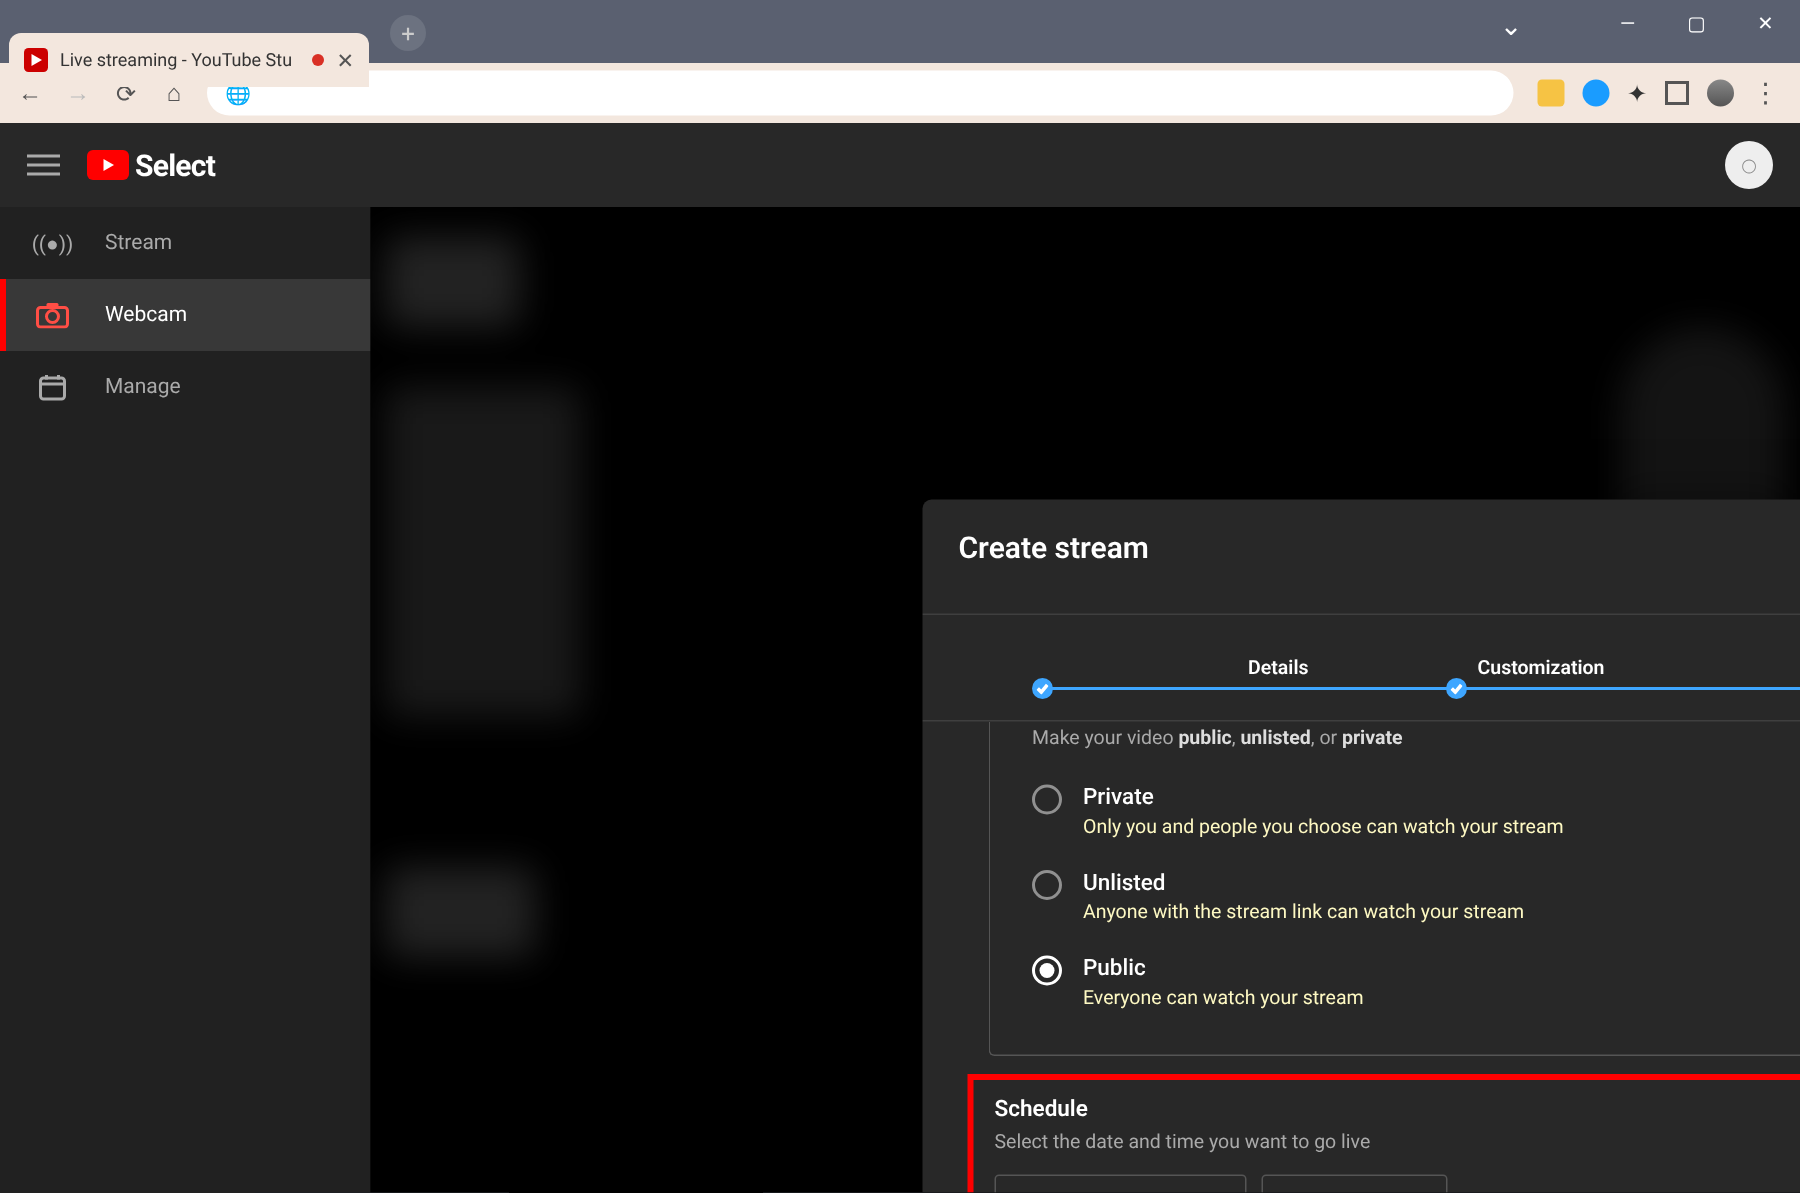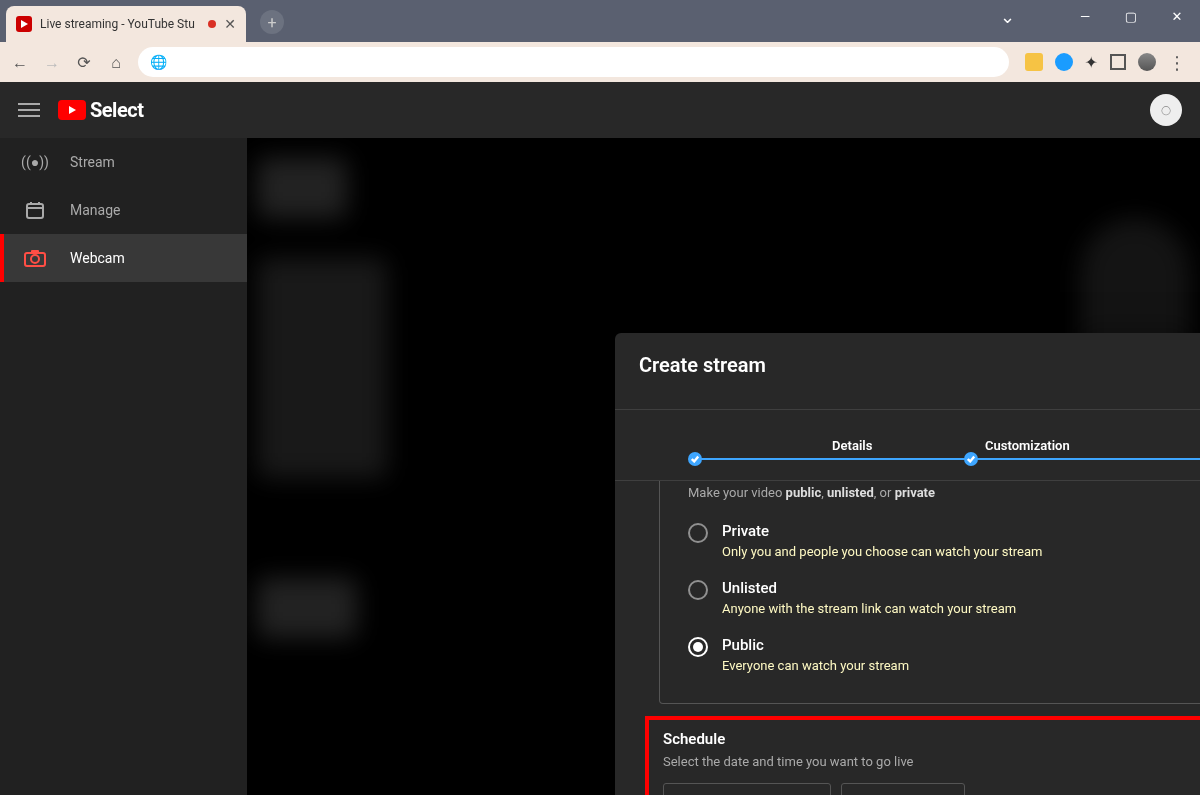--- a/index.html
+++ b/index.html
@@ -1,20 +1,20 @@
 <!DOCTYPE html>
 <html><head>
 <meta charset="utf-8">
 <style>
   * { box-sizing: border-box; margin: 0; padding: 0; font-family: "Segoe UI", Roboto, Arial, sans-serif; }
   body { width: 1200px; height: 795px; background: #4a505a; overflow: hidden; position: relative; }
 
   
   .titlebar { height: 42px; background: #5a6070; display: flex; align-items: center; position: relative; }
-  .tab { position: absolute; left: 6px; top: 6px; height: 36px; width: 240px; background: #f3e7de; border-radius: 8px 8px 0 0; display: flex; align-items: center; padding: 0 10px; gap: 8px; font-size: 12px; color: #333; }
+  .tab { position: absolute; left: 6px; top: 22px; height: 36px; width: 240px; background: #f3e7de; border-radius: 8px 8px 0 0; display: flex; align-items: center; padding: 0 10px; gap: 8px; font-size: 12px; color: #333; }
   .tab .favicon { width:16px; height:16px; background:#c00; border-radius:3px; display:flex; align-items:center; justify-content:center;}
   .tab .favicon svg { width:10px; height:10px; fill:#fff;}
   .tab .title { flex:1; white-space:nowrap; overflow:hidden; text-overflow:ellipsis;}
   .tab .rec { width:8px; height:8px; border-radius:50%; background:#d93025;}
   .tab .close { font-size:14px; color:#555; cursor:pointer;}
   .newtab { position:absolute; left:260px; top:10px; width:24px; height:24px; border-radius:50%; background:#6c7280; color:#ccc; display:flex; align-items:center; justify-content:center; font-size:16px; cursor:pointer;}
   .win-controls { position:absolute; right:0; top:0; display:flex; }
   .win-controls div { width:46px; height:32px; display:flex; align-items:center; justify-content:center; color:#fff; font-size:13px; cursor:pointer;}
   .chevdown { position:absolute; right:185px; top:6px; color:#fff; font-size:18px;}
 
@@ -146,40 +146,40 @@
     <div class="avatar">◯</div>
   </div>
 
   <div class="body">
     <div class="sidebar">
       <div class="nav">
         <div class="nav-item">
           <span class="icon">((●))</span>
           <span>Stream</span>
         </div>
+        <div class="nav-item active">
+          <span class="icon">
+              <svg width="22" height="18" viewBox="0 0 22 18">
+                <rect x="1" y="4" width="20" height="13" rx="2" fill="none" stroke="currentColor" stroke-width="2"></rect>
+                <circle cx="11" cy="10" r="4" fill="none" stroke="currentColor" stroke-width="2"></circle>
+                <rect x="7" y="1" width="8" height="4" rx="1" fill="currentColor"></rect>
+              </svg>
+            </span>
+          <span>Webcam</span>
+        </div>
         <div class="nav-item">
           <span class="icon">
               <svg width="20" height="20" viewBox="0 0 20 20">
                 <rect x="2" y="4" width="16" height="14" rx="2" fill="none" stroke="currentColor" stroke-width="2"></rect>
                 <line x1="2" y1="8" x2="18" y2="8" stroke="currentColor" stroke-width="2"></line>
                 <line x1="6" y1="2" x2="6" y2="5" stroke="currentColor" stroke-width="2"></line>
                 <line x1="14" y1="2" x2="14" y2="5" stroke="currentColor" stroke-width="2"></line>
               </svg>
             </span>
           <span>Manage</span>
-        </div>
-        <div class="nav-item active">
-          <span class="icon">
-              <svg width="22" height="18" viewBox="0 0 22 18">
-                <rect x="1" y="4" width="20" height="13" rx="2" fill="none" stroke="currentColor" stroke-width="2"></rect>
-                <circle cx="11" cy="10" r="4" fill="none" stroke="currentColor" stroke-width="2"></circle>
-                <rect x="7" y="1" width="8" height="4" rx="1" fill="currentColor"></rect>
-              </svg>
-            </span>
-          <span>Webcam</span>
         </div>
       </div>
     </div>
 
     <div class="content">
       <div class="blurred-bg">
         <div style="left:10px;top:20px;width:90px;height:60px"></div>
         <div style="left:10px;top:120px;width:130px;height:220px;background:#2a2a2a"></div>
         <div style="left:10px;top:440px;width:100px;height:60px"></div>
         <div style="right:10px;top:80px;width:110px;height:230px;border-radius:60px;background:#222"></div>

